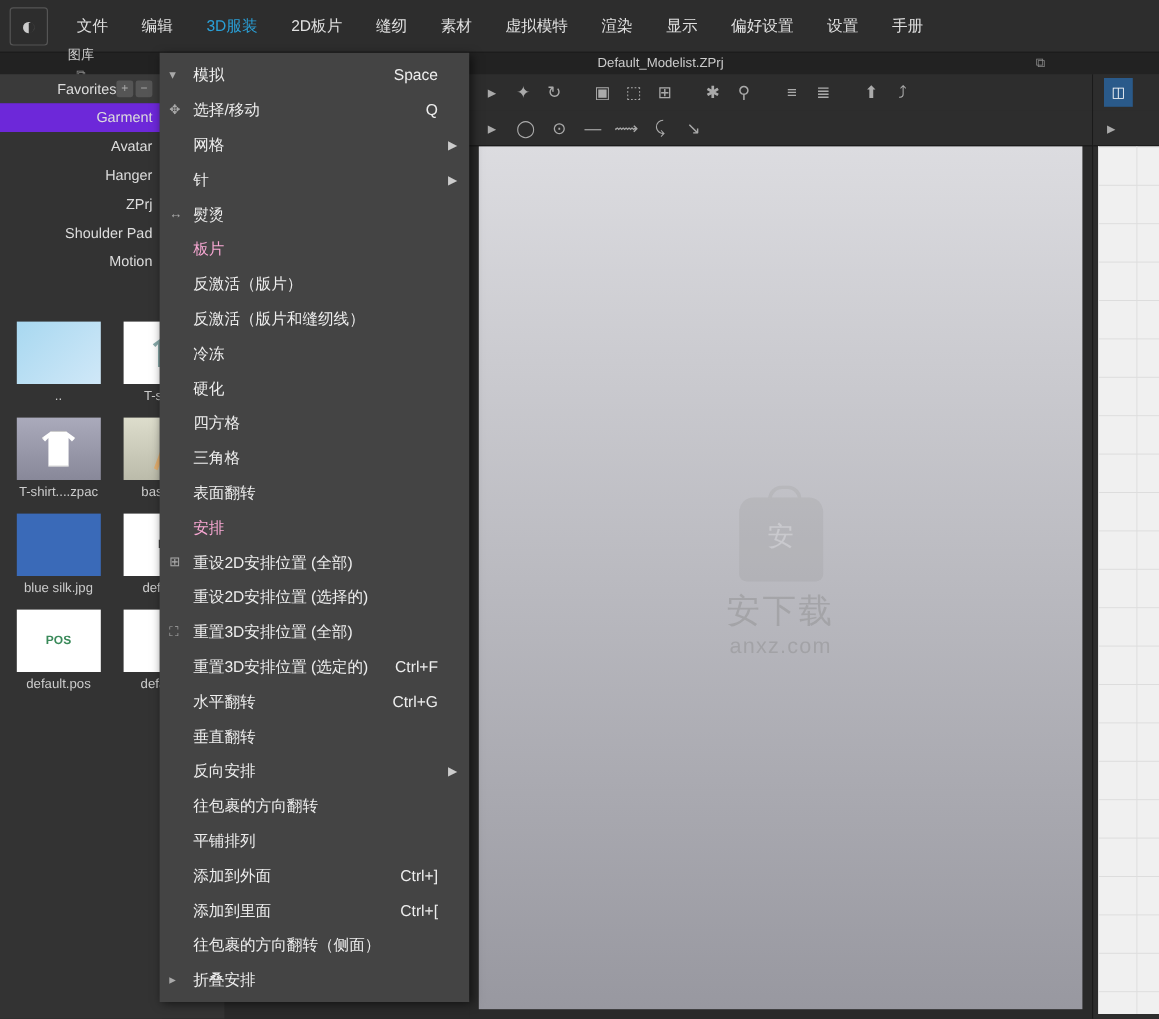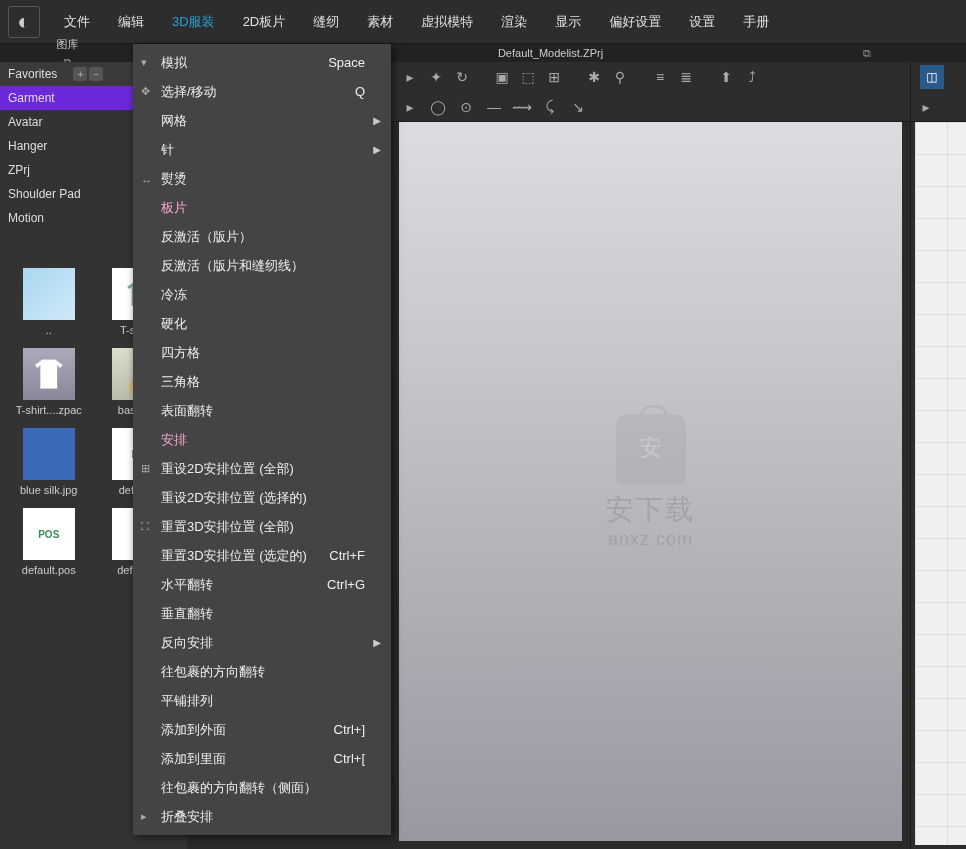--- a/index.html
+++ b/index.html
@@ -13,30 +13,30 @@
 
 
 .secbar { height: 18px; background: #222; display: flex; align-items: center; justify-content: space-between; font-size: 11px; color: #ccc; padding: 0 4px; }
 .sec-left { width: 135px; display: flex; justify-content: flex-end; align-items: center; gap: 4px; padding-right: 8px; flex-direction: column; }
 .sec-mid { flex: 1; display: flex; justify-content: center; gap: 260px; align-items: center; }
 .pop-icon { font-size: 11px; color: #888; }
 
 
 .main { display: flex; height: calc(100% - 62px); }
 .sidebar { width: 135px; background: #333; display: flex; flex-direction: column; }
-.fav-row, .side-row { display: flex; align-items: center; justify-content: flex-start; height: 24px; padding: 0 8px; font-size: 12px; color: #ddd; gap: 16px; }
+.fav-row, .side-row { display: flex; align-items: center; justify-content: flex-end; height: 24px; padding: 0 8px; font-size: 12px; color: #ddd; }
 .fav-row { background: #3a3a3a; }
 .side-row.selected { background: #6d28d9; }
 .fav-btns { display: flex; gap: 2px; }
 .fav-btn { width: 14px; height: 14px; background: #555; color: #aaa; font-size: 10px; display: flex; align-items: center; justify-content: center; border-radius: 2px; }
 
 
 .library { position: absolute; left: 0; top: 260px; width: 187px; bottom: 0; background: #333; padding: 8px; display: grid; grid-template-columns: repeat(2, 1fr); gap: 12px 8px; align-content: start; }
 .lib-item { display: flex; flex-direction: column; align-items: center; gap: 4px; }
-.thumb { width: 52px; height: 52px; background: #fff; display: flex; align-items: center; justify-content: center; font-size: 9px; color: #333; position: relative; overflow: hidden; }
+.thumb { width: 70px; height: 52px; background: #fff; display: flex; align-items: center; justify-content: center; font-size: 9px; color: #333; position: relative; overflow: hidden; }
 .thumb.folder { background: linear-gradient(135deg, #a8d8f0, #d0e8f8); }
 .thumb.shirt::after { content: ""; width: 22px; height: 24px; background: #8aa; clip-path: polygon(30% 0, 70% 0, 100% 20%, 90% 30%, 80% 20%, 80% 100%, 20% 100%, 20% 20%, 10% 30%, 0 20%); }
 .thumb.shirt2::after { content: ""; width: 26px; height: 28px; background: #fff; border: 1px solid #ccc; clip-path: polygon(30% 0, 70% 0, 100% 20%, 90% 30%, 80% 20%, 80% 100%, 20% 100%, 20% 20%, 10% 30%, 0 20%); }
 .thumb.shirt2 { background: linear-gradient(#aab, #889); }
 .thumb.legs { background: linear-gradient(#ddc, #bba); }
 .thumb.legs::after { content: ""; width: 20px; height: 36px; background: #e4b070; clip-path: polygon(40% 0, 60% 0, 70% 50%, 100% 95%, 85% 100%, 55% 55%, 45% 55%, 15% 100%, 0% 95%, 30% 50%); }
 .thumb.blue { background: #3a6ab8; }
 .thumb.pa { background: #fff; font-size: 10px; font-weight: bold; }
 .thumb.pos { background: #fff; font-size: 10px; font-weight: bold; color: #3a8a5a; }
 .thumb.red { background: #fff; }

